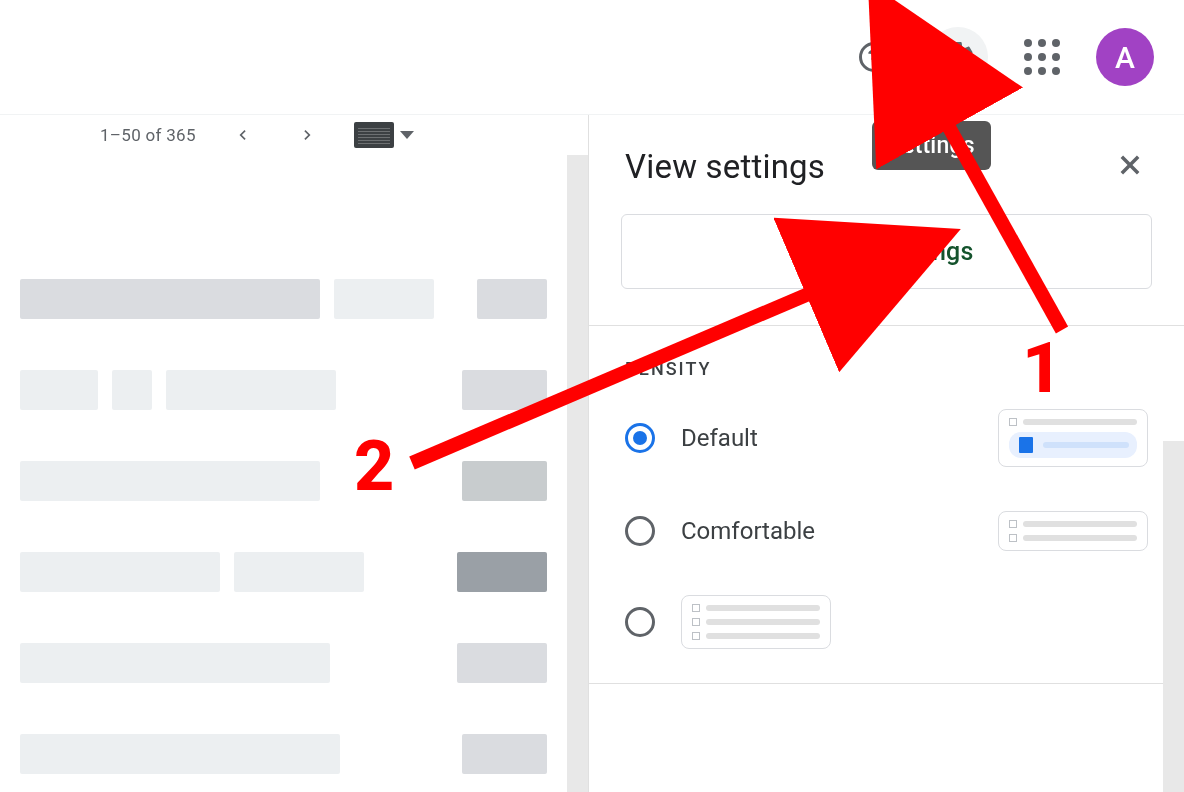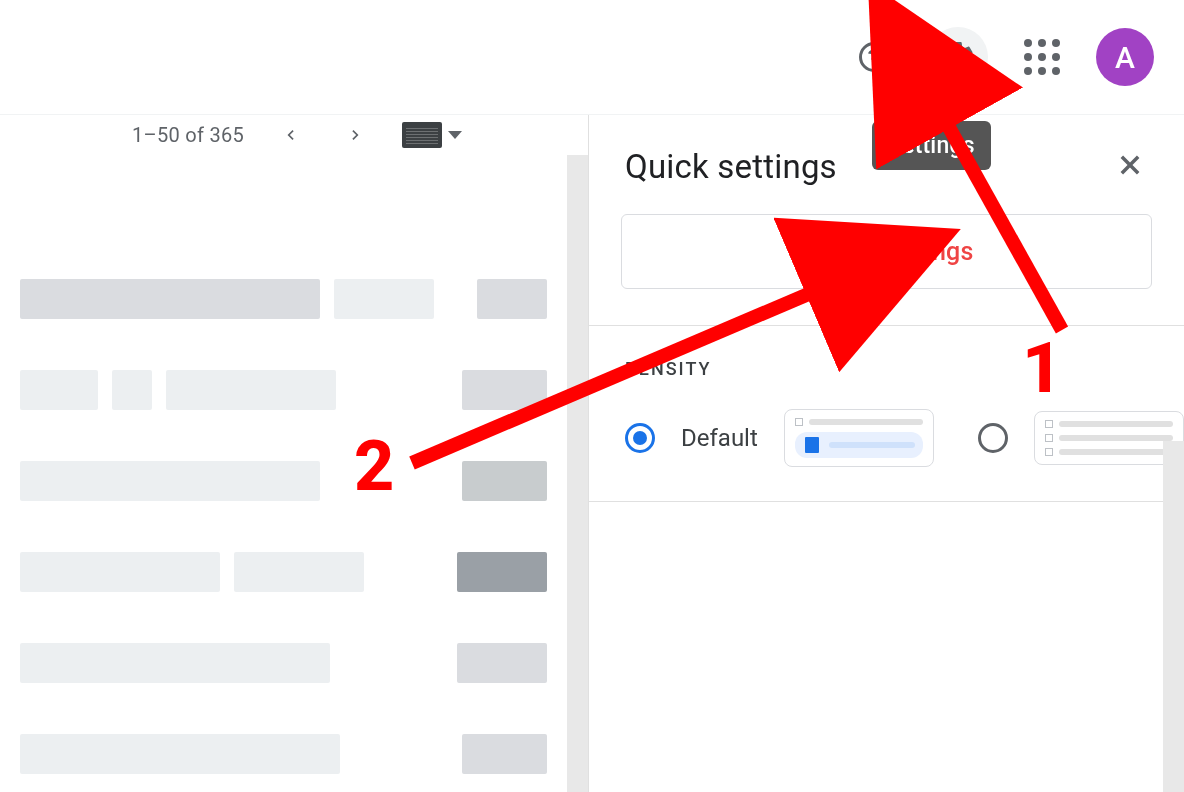--- a/index.html
+++ b/index.html
@@ -13,21 +13,21 @@
   .apps-grid { display: grid; grid-template-columns: repeat(3, 8px); grid-template-rows: repeat(3, 8px); gap: 6px; }
   .apps-grid span { width: 8px; height: 8px; background: #5f6368; border-radius: 50%; }
   .avatar { width: 58px; height: 58px; border-radius: 50%; background: #a142c4; color: #fff; display: flex; align-items: center; justify-content: center; font-size: 30px; font-weight: 500; cursor: pointer; }
   .tooltip { position: absolute; top: 121px; left: 872px; background: #555; color: #fff; padding: 11px 16px; border-radius: 6px; font-size: 23px; font-weight: 500; letter-spacing: .2px; z-index: 40; }
 
   
   .main { display: flex; height: 677px; position: relative; }
 
   
   .left { flex: 1; display: flex; flex-direction: column; }
-  .toolbar { height: 95px; display: flex; align-items: center; gap: 26px; padding: 0 65px 0 100px; color: #5f6368; font-size: 20px; margin-left: 32px; }
+  .toolbar { height: 95px; display: flex; align-items: center; gap: 26px; padding: 0 65px 0 100px; color: #5f6368; font-size: 17px; }
   .toolbar .count { letter-spacing: .3px; }
   .nav-btn { width: 40px; height: 40px; display:flex; align-items:center; justify-content:center; cursor:pointer; }
   .nav-btn svg { width: 20px; height: 20px; fill: #5f6368; }
   .kbd-group { display:flex; align-items:center; gap:6px; cursor:pointer; }
   .kbd-icon { width:40px; height:26px; background:#3c4043; border-radius:2px; position:relative; }
   .kbd-icon::after { content:""; position:absolute; inset:4px; background: repeating-linear-gradient(#3c4043 0 2px, #fff 2px 3px); opacity:.25; }
   .caret { width:0; height:0; border-left:7px solid transparent; border-right:7px solid transparent; border-top:8px solid #5f6368; }
 
   .list-wrap { flex:1; position:relative; padding-right:21px; }
   .list-scrollbar { position:absolute; right:0; top:0; width:21px; height:100%; background:#e8e8e8; }
@@ -36,27 +36,27 @@
   .row .a { height: 40px; background:#eceff1; border-radius:2px; }
   .row .b { height: 40px; background:#dadce0; border-radius:2px; }
 
   
   .panel { width: 596px; border-left: 1px solid #e0e0e0; display:flex; flex-direction:column; }
   .panel-head { display:flex; align-items:center; justify-content:space-between; padding: 32px 40px 28px 36px; }
   .panel-title { font-size: 33px; color:#202124; font-weight: 400; letter-spacing: .2px; }
   .close-btn { cursor:pointer; }
   .close-btn svg { width:28px; height:28px; stroke:#5f6368; stroke-width:3; }
 
-  .see-all { margin: 0 32px; border:1px solid #dadce0; border-radius:6px; padding: 22px 0; text-align:center; color:#ef4444; font-size:25px; font-weight:500; cursor:pointer; letter-spacing:.2px; }
+  .see-all { margin: 0 32px; border:1px solid #dadce0; border-radius:6px; padding: 22px 0; text-align:center; color:#14532d; font-size:25px; font-weight:500; cursor:pointer; letter-spacing:.2px; }
 
   .divider { height:1px; background:#e0e0e0; margin: 36px 0 32px; }
 
   .section-label { padding: 0 36px; color:#3c4043; font-size:18px; letter-spacing:2px; font-weight:500; }
 
-  .density { padding: 30px 36px 14px; display:flex; flex-direction:row; gap:44px; }
+  .density { padding: 30px 36px 14px; display:flex; flex-direction:column; gap:44px; }
   .density-row { display:flex; align-items:center; gap:26px; cursor:pointer; }
   .radio { width:30px; height:30px; border-radius:50%; border:3px solid #5f6368; display:flex; align-items:center; justify-content:center; flex-shrink:0; }
   .radio.checked { border-color:#1a73e8; }
   .radio.checked::after { content:""; width:14px; height:14px; border-radius:50%; background:#1a73e8; }
   .density-label { font-size:24px; color:#3c4043; flex:1; }
   .preview { width:150px; border:1px solid #dadce0; border-radius:8px; padding:8px 10px; display:flex; flex-direction:column; gap:6px; }
   .preview .line { display:flex; align-items:center; gap:6px; }
   .preview .sq { width:8px; height:8px; border:1px solid #bdc1c6; }
   .preview .bar { flex:1; height:6px; background:#e0e0e0; border-radius:3px; }
   .preview .chip { width:100%; height:26px; background:#e8f0fe; border-radius:12px; display:flex; align-items:center; padding-left:10px; gap:10px; }
@@ -161,21 +161,21 @@
             <div class="a" style="width:320px"></div>
             <div style="flex:1"></div>
             <div class="b" style="width:85px"></div>
           </div>
       </div>
     </div>
   </div>
 
   <div class="panel" style="position:relative;">
     <div class="panel-head">
-      <div class="panel-title">Quick settings</div>
+      <div class="panel-title">View settings</div>
       <div class="close-btn">
         <svg viewBox="0 0 24 24" fill="none">
             <path d="M5 5l14 14M19 5L5 19"></path>
           </svg>
       </div>
     </div>
 
     <div class="see-all">See all settings</div>
 
     <div class="divider"></div>
@@ -187,20 +187,34 @@
         <div class="radio checked"></div>
         <div class="density-label">Default</div>
         <div class="preview">
           <div class="line">
               <div class="sq"></div>
               <div class="bar"></div>
             </div>
           <div class="chip">
               <div class="ficon"></div>
               <div class="fbar"></div>
+            </div>
+        </div>
+      </div>
+      <div class="density-row">
+        <div class="radio"></div>
+        <div class="density-label">Comfortable</div>
+        <div class="preview">
+          <div class="line">
+              <div class="sq"></div>
+              <div class="bar"></div>
+            </div>
+          <div class="line">
+              <div class="sq"></div>
+              <div class="bar"></div>
             </div>
         </div>
       </div>
       <div class="density-row">
         <div class="radio"></div>
         <div class="preview">
           <div class="line">
               <div class="sq"></div>
               <div class="bar"></div>
             </div>

